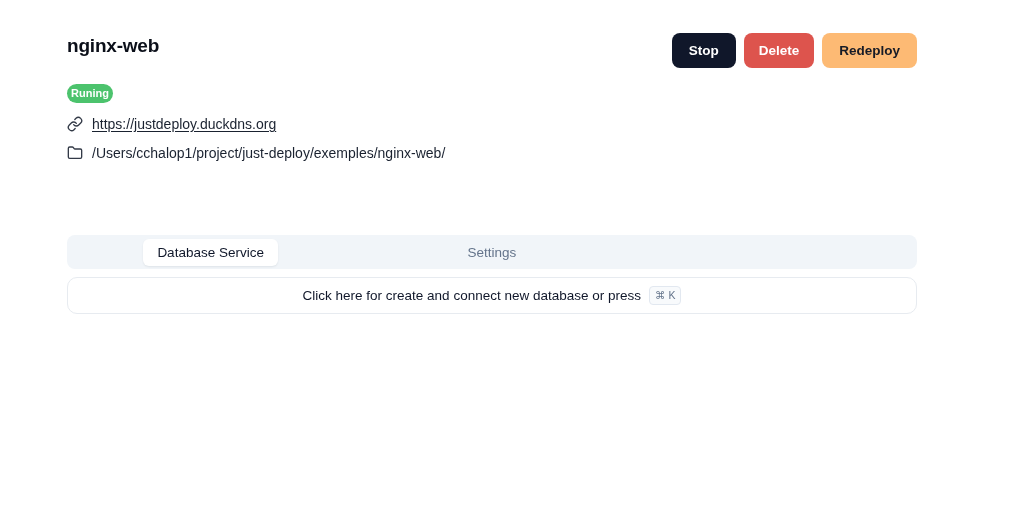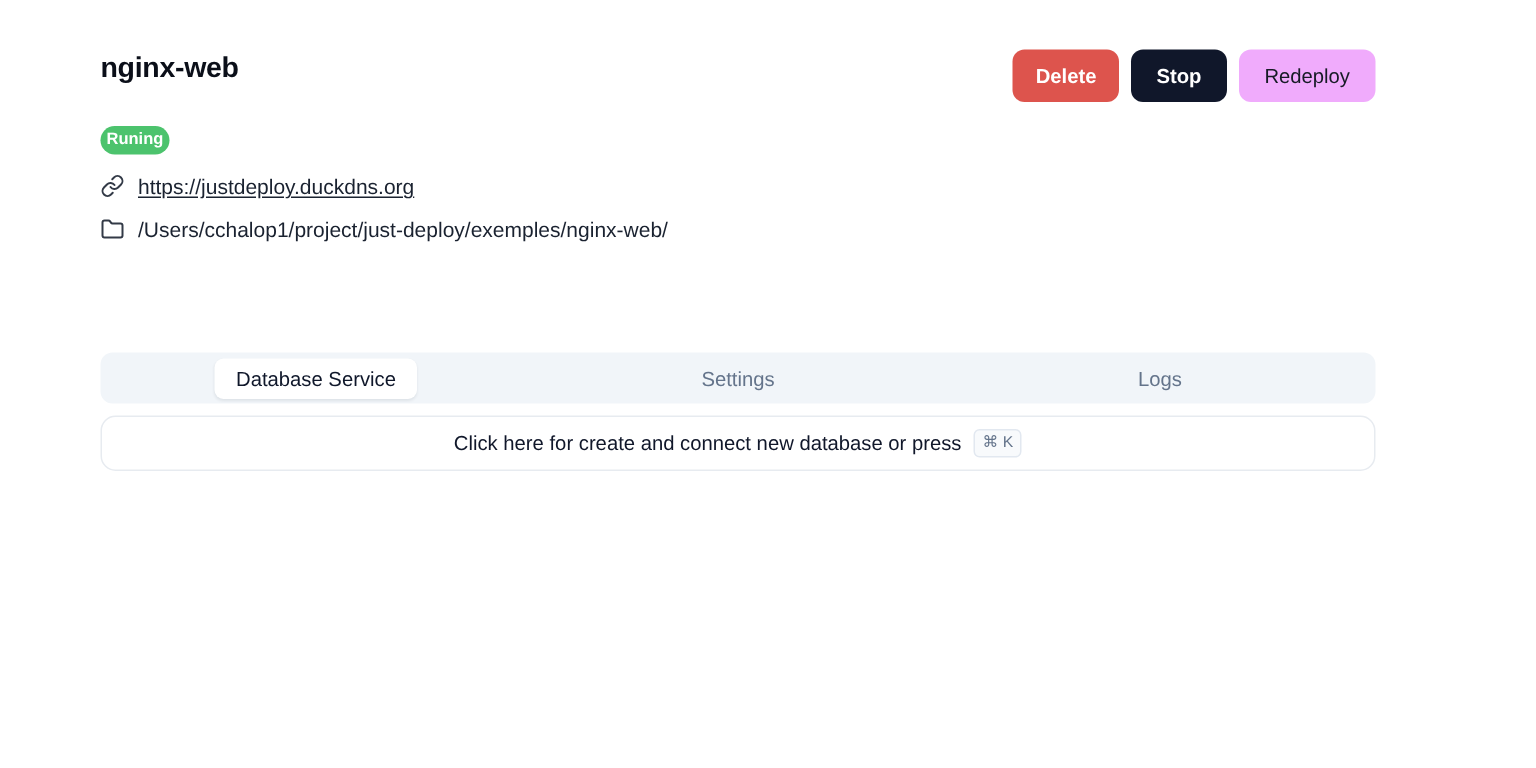--- a/index.html
+++ b/index.html
@@ -44,21 +44,21 @@
     border-radius: 8px;
     font-family: inherit;
     font-size: 13.5px;
     cursor: pointer;
     display: inline-flex;
     align-items: center;
     justify-content: center;
   }
   .btn-delete { background: #dd544d; color: #ffffff; font-weight: 700; padding: 0 15px; }
   .btn-stop { background: #10172a; color: #ffffff; font-weight: 700; padding: 0 17px; }
-  .btn-redeploy { background: #f0abfc; color: #171b26; font-weight: 400; padding: 4px 17px; }
+  .btn-redeploy { background: #fdba74; color: #171b26; font-weight: 700; padding: 4px 17px; }
   .status-badge {
     display: inline-flex;
     align-items: center;
     margin-top: 16px;
     background: #4cc36d;
     color: #ffffff;
     font-size: 11px;
     font-weight: 700;
     border-radius: 999px;
     padding: 4px 4px;
@@ -139,22 +139,22 @@
 </style>
 </head>
 <body>
 
 <div class="page">
   <div class="container">
 
     <div class="header-row">
       <h1 class="page-title">nginx-web</h1>
       <div class="actions">
+        <button class="btn btn-stop">Stop</button>
         <button class="btn btn-delete">Delete</button>
-        <button class="btn btn-stop">Stop</button>
         <button class="btn btn-redeploy">Redeploy</button>
       </div>
     </div>
 
     <span class="status-badge">Runing</span>
 
     <div class="meta-row">
       <span class="icon">
         <svg viewBox="0 0 24 24" width="16" height="16" fill="none" stroke="currentColor" stroke-width="2" stroke-linecap="round" stroke-linejoin="round">
           <path d="M10 13a5 5 0 0 0 7.54.54l3-3a5 5 0 0 0-7.07-7.07l-1.72 1.71"></path>
@@ -173,23 +173,20 @@
       <span class="project-path">/Users/cchalop1/project/just-deploy/exemples/nginx-web/</span>
     </div>
 
     <div class="tabs">
       <div class="tab active">
         <span class="tab-pill">Database Service</span>
       </div>
       <div class="tab">
         <span class="tab-pill">Settings</span>
       </div>
-      <div class="tab">
-        <span class="tab-pill">Logs</span>
-      </div>
     </div>
 
     <div class="db-bar">
       <span>Click here for create and connect new database or press</span>
       <span class="kbd">⌘ K</span>
     </div>
 
   </div>
 </div>
 

